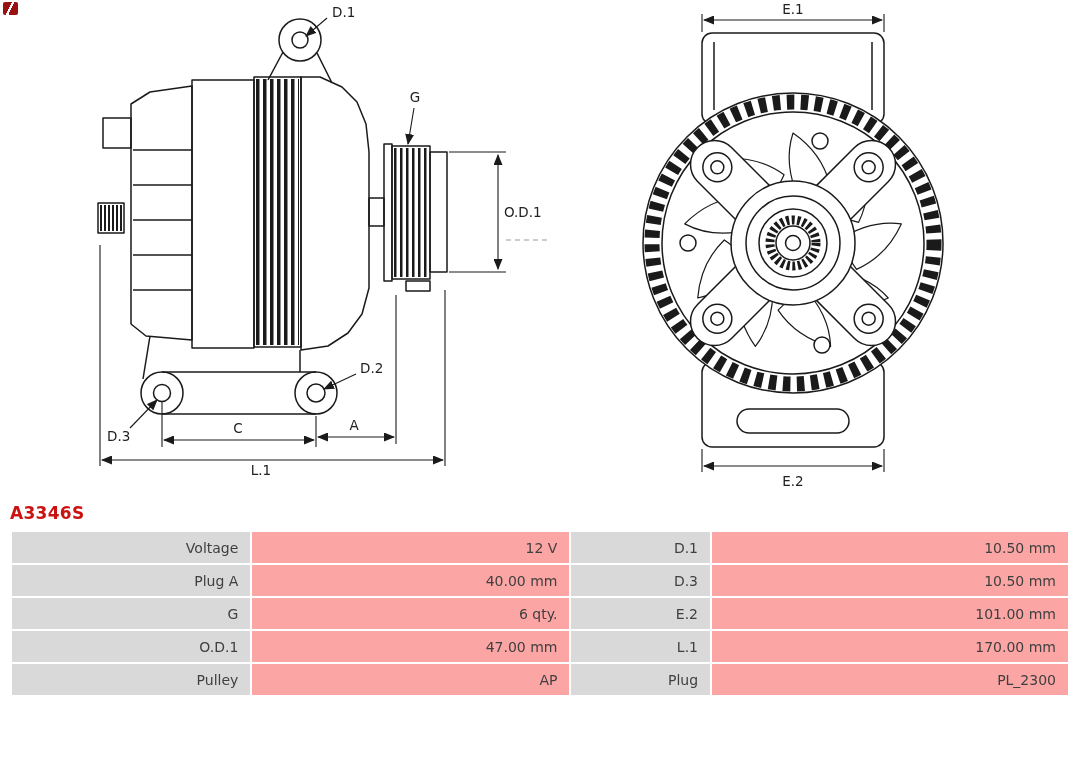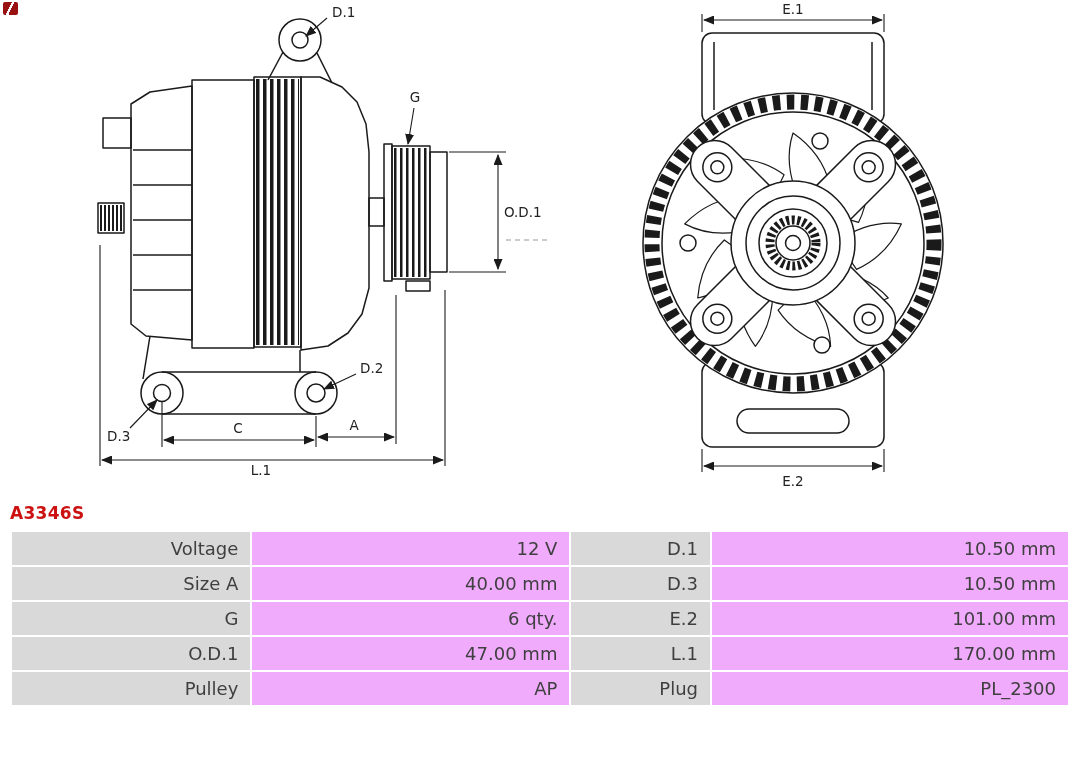--- a/index.html
+++ b/index.html
@@ -23,33 +23,33 @@
     font-weight: bold;
     margin: 3px 13px 7px 10px;
     letter-spacing: 0.3px;
   }
   table.specs {
     border-collapse: separate;
     border-spacing: 2px;
     width: 1060px;
     margin: 0 10px;
     table-layout: fixed;
-    font-size: 18px;
+    font-size: 14px;
     color: #3f3f3f;
   }
   table.specs td {
     padding: 6px 12px;
     text-align: right;
     height: 19px;
     vertical-align: middle;
     white-space: nowrap;
     overflow: hidden;
   }
   td.lbl { background: #d9d9d9; }
-  td.val { background: #f0abfc; }
+  td.val { background: #fca5a5; }
   svg text { font-family: "DejaVu Sans", "Liberation Sans", sans-serif; }
 </style>
 </head>
 <body>
 
 <div class="logo-frag"></div>
 
 <svg class="drawing" width="1080" height="500" viewBox="0 0 1080 500" xmlns="http://www.w3.org/2000/svg">
   <defs>
     <marker id="arw" markerWidth="11" markerHeight="9" refX="10" refY="4.5" orient="auto-start-reverse" markerUnits="userSpaceOnUse">
@@ -212,21 +212,21 @@
       <col style="width:33.9%">
   </colgroup>
   <tbody>
     <tr>
       <td class="lbl">Voltage</td>
       <td class="val">12 V</td>
       <td class="lbl">D.1</td>
       <td class="val">10.50 mm</td>
     </tr>
     <tr>
-      <td class="lbl">Size A</td>
+      <td class="lbl">Plug A</td>
       <td class="val">40.00 mm</td>
       <td class="lbl">D.3</td>
       <td class="val">10.50 mm</td>
     </tr>
     <tr>
       <td class="lbl">G</td>
       <td class="val">6 qty.</td>
       <td class="lbl">E.2</td>
       <td class="val">101.00 mm</td>
     </tr>

